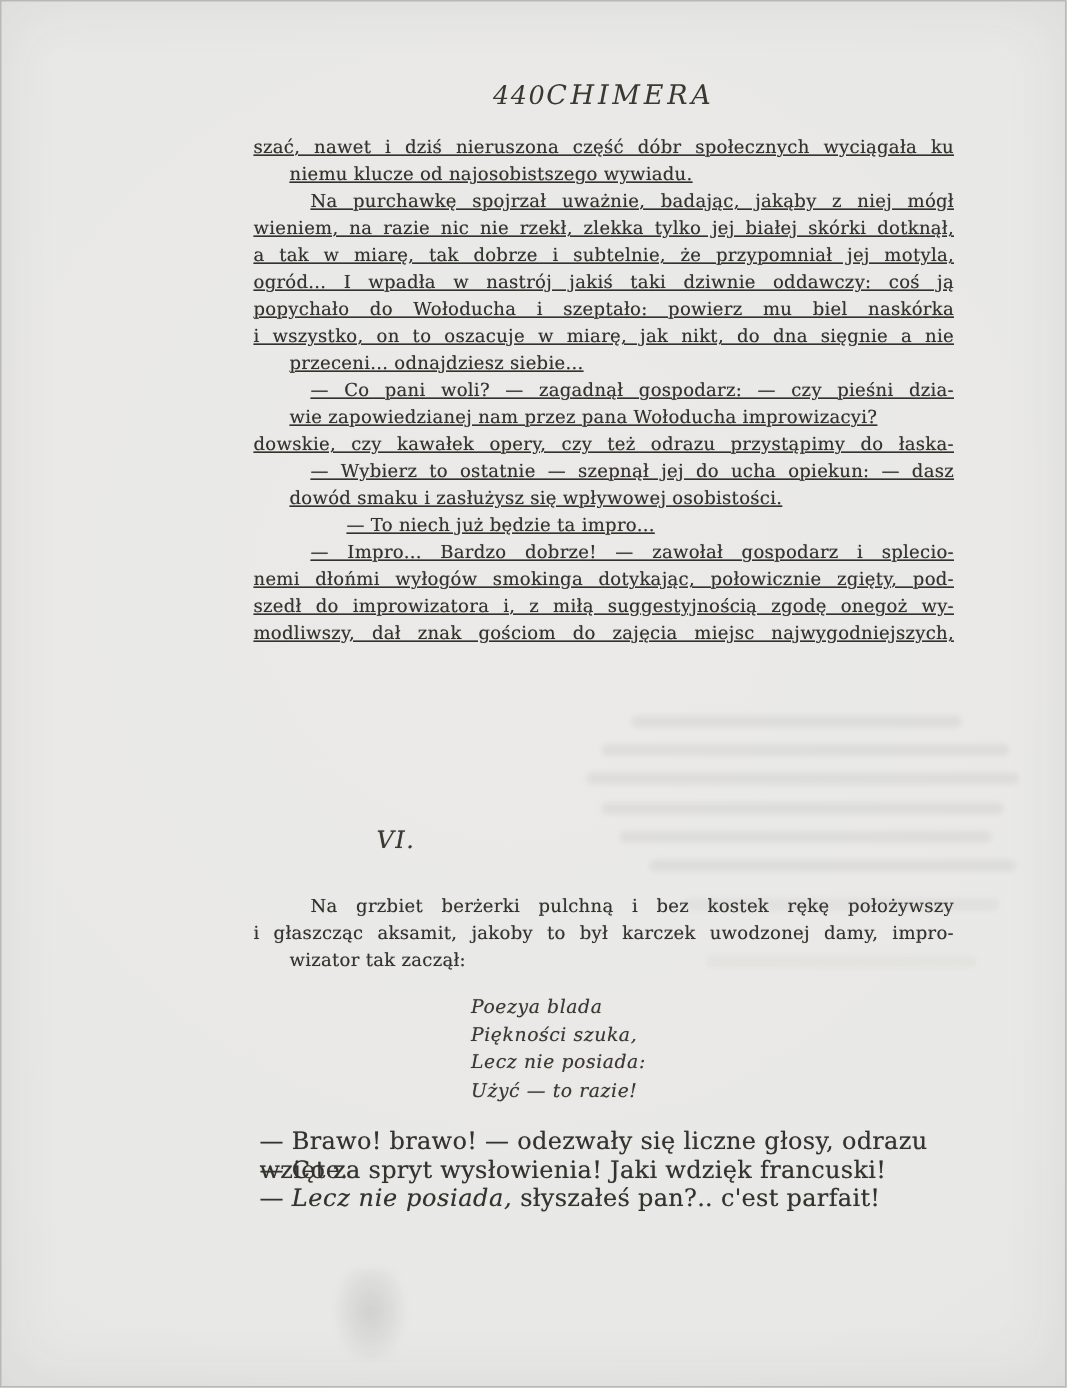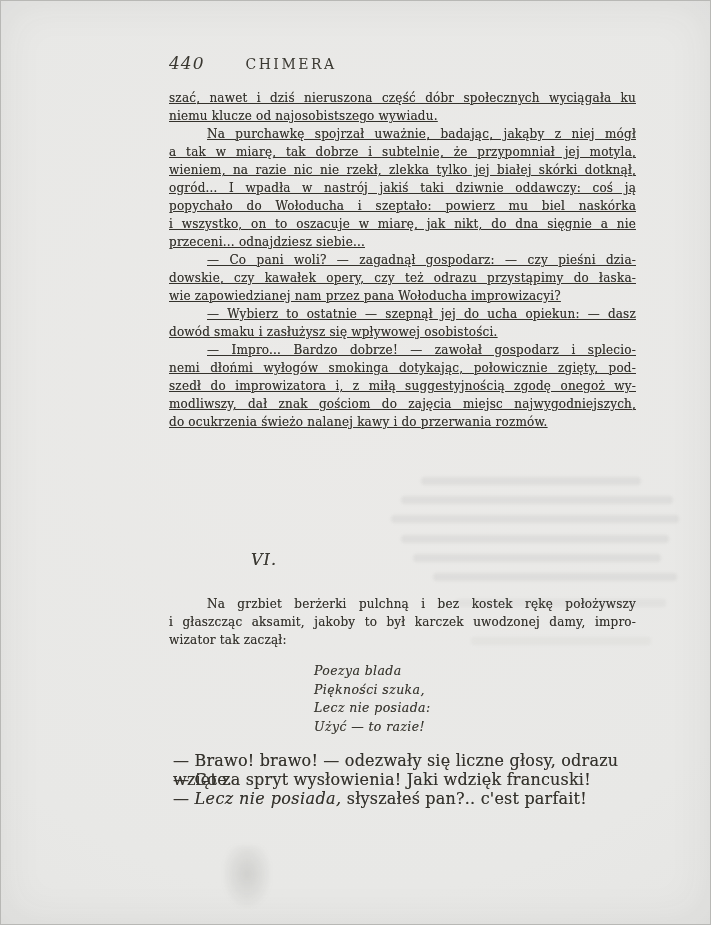--- a/index.html
+++ b/index.html
@@ -13,43 +13,43 @@
       radial-gradient(ellipse 130% 100% at 48% 42%, #ebeae8 0%, #e8e8e6 55%, #e3e3e1 88%, #dfdfdd 100%);
     border: 1px solid #b8b8b5;
     box-shadow: inset 0 0 45px rgba(60,60,55,0.07);
     overflow: hidden;
     color: #34322c;
   }
 
   
   .runhead {
     position: absolute; left: 168px; top: 52px; width: 467px;
-    display: flex; justify-content: flex-start; align-items: baseline; gap: 41px;
+    display: flex; justify-content: center; align-items: baseline;
   }
   .pagenum {
     font-style: italic; font-size: 17px; letter-spacing: 1px; color: #3a3831;
   }
   .journal {
-    font-size: 14px; letter-spacing: 2.5px; color: #3a3831;
+    font-style: italic; font-size: 18px; letter-spacing: 2.5px; color: #3a3831;
   }
 
   
   .textcol { position: absolute; left: 168px; width: 467px; }
   #body-text  { top: 88px; text-decoration: underline; }
   #section-text { top: 594px; }
 
   .para { }
   .tline {
     font-size: 12px; letter-spacing: 0.2px;
     height: 18px; line-height: 18px;
     text-align: justify; text-align-last: justify;
     color: #34322c;
     text-shadow: 0 0 0.5px rgba(52,50,44,0.55);
   }
-  .tline.last { text-align-last: left; }
+  .tline.last { text-align-last: left; margin-left: 24px; }
   .tline.first { padding-left: 38px; }
 
   
   .sec-head {
     position: absolute; left: 250px; top: 549px;
     font-style: italic; font-size: 16px; font-weight: normal;
     letter-spacing: 1px; color: #3a3831;
     text-shadow: 0 0 0.5px rgba(52,50,44,0.55);
     text-align: right;
   }
@@ -104,42 +104,44 @@
     <span class="journal">CHIMERA</span>
   </div>
 
   <div class="textcol" id="body-text">
       <div class="para">
         <div class="tline">szać, nawet i dziś nieruszona część dóbr społecznych wyciągała ku</div>
         <div class="tline last">niemu klucze od najosobistszego wywiadu.</div>
       </div>
       <div class="para">
         <div class="tline first">Na purchawkę spojrzał uważnie, badając, jakąby z niej mógł</div>
+        <div class="tline">wieniem, na razie nic nie rzekł, zlekka tylko jej białej skórki dotknął,</div>
         <div class="tline">a tak w miarę, tak dobrze i subtelnie, że przypomniał jej motyla,</div>
-        <div class="tline">wieniem, na razie nic nie rzekł, zlekka tylko jej białej skórki dotknął,</div>
         <div class="tline">ogród... I wpadła w nastrój jakiś taki dziwnie oddawczy: coś ją</div>
         <div class="tline">popychało do Wołoducha i szeptało: powierz mu biel naskórka</div>
         <div class="tline">i wszystko, on to oszacuje w miarę, jak nikt, do dna sięgnie a nie</div>
         <div class="tline last">przeceni... odnajdziesz siebie...</div>
       </div>
       <div class="para">
         <div class="tline first">— Co pani woli? — zagadnął gospodarz: — czy pieśni dzia-</div>
+        <div class="tline last">wie zapowiedzianej nam przez pana Wołoducha improwizacyi?</div>
         <div class="tline">dowskie, czy kawałek opery, czy też odrazu przystąpimy do łaska-</div>
-        <div class="tline last">wie zapowiedzianej nam przez pana Wołoducha improwizacyi?</div>
       </div>
       <div class="para">
         <div class="tline first">— Wybierz to ostatnie — szepnął jej do ucha opiekun: — dasz</div>
         <div class="tline last">dowód smaku i zasłużysz się wpływowej osobistości.</div>
       </div>
       <div class="para">
+        <div class="tline last first">— To niech już będzie ta impro...</div>
+      </div>
+      <div class="para">
         <div class="tline first">— Impro... Bardzo dobrze! — zawołał gospodarz i splecio-</div>
         <div class="tline">nemi dłońmi wyłogów smokinga dotykając, połowicznie zgięty, pod-</div>
         <div class="tline">szedł do improwizatora i, z miłą suggestyjnością zgodę onegoż wy-</div>
         <div class="tline">modliwszy, dał znak gościom do zajęcia miejsc najwygodniejszych,</div>
-        <div class="tline last">do ocukrzenia świeżo nalanej kawy i do przerwania rozmów.</div>
       </div>
     </div>
 
   <div class="sec-head">VI.</div>
 
   <div class="textcol" id="section-text">
       <div class="para">
         <div class="tline first">Na grzbiet berżerki pulchną i bez kostek rękę położywszy</div>
         <div class="tline">i głaszcząc aksamit, jakoby to był karczek uwodzonej damy, impro-</div>
         <div class="tline last">wizator tak zaczął:</div>

